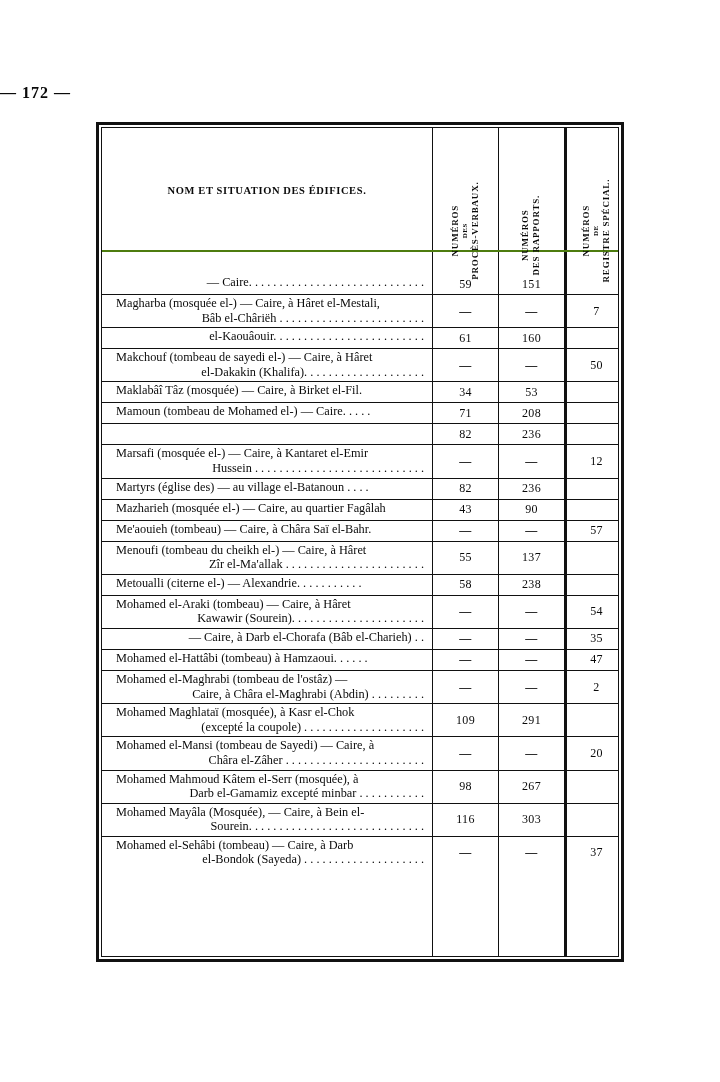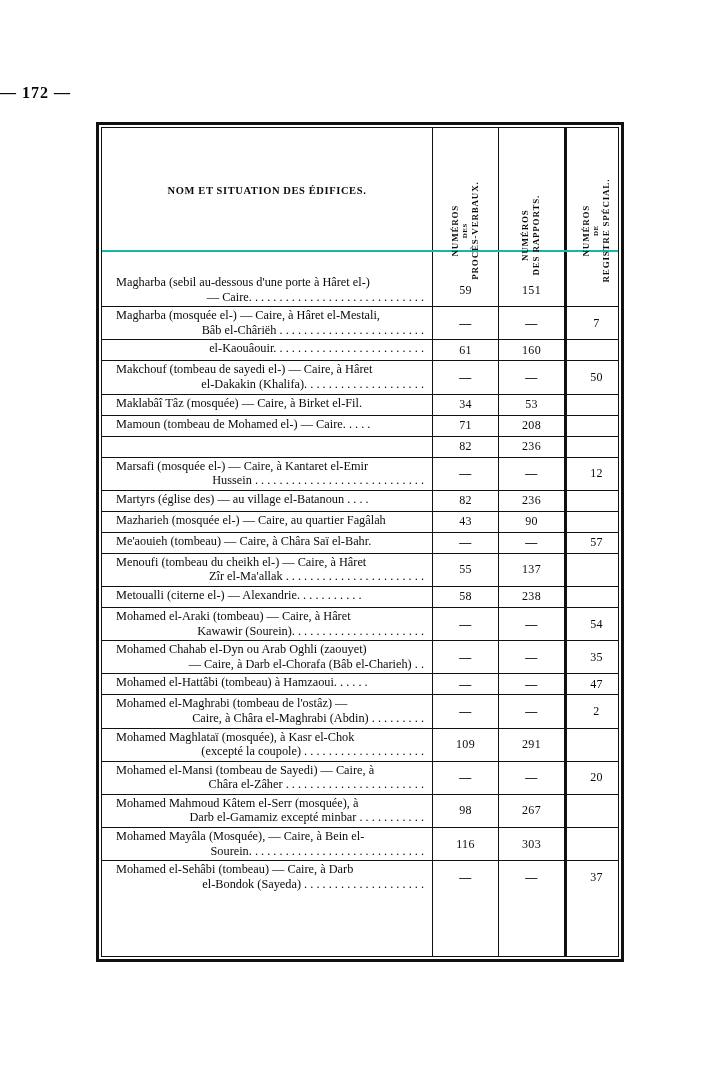--- a/index.html
+++ b/index.html
@@ -56,21 +56,21 @@
     background: #111;
   }
   .vrule.v1 { left: 330px; }
   .vrule.v2 { left: 396px; }
   .vrule.v3 { left: 462px; width: 3px; }
 
   .header-row {
     position: absolute;
     left: 0; right: 0; top: 0;
     height: 124px;
-    border-bottom: 2px solid #14b8a6;
+    border-bottom: 2px solid #4d7c0f;
     box-sizing: border-box;
   }
   .head-main {
     position: absolute;
     left: 0;
     top: 0;
     width: 330px;
     height: 124px;
     display: flex;
     align-items: center;
@@ -197,21 +197,21 @@
             <span class="l2">DE</span>
             <span class="l3">REGISTRE SPÉCIAL.</span>
           </div>
         </div>
       </div>
 
       <div class="body-area">
         <div class="spacer-top"></div>
         <div id="rows-container">
             <div class="row">
-              <div class="cell-name"><span>Magharba  (sebil au-dessous d'une porte à Hâret el-)</span><span class="indent">— Caire. . . . . . . . . . . . . . . . . . . . . . . . . . . . .</span></div>
+              <div class="cell-name"><span class="indent">— Caire. . . . . . . . . . . . . . . . . . . . . . . . . . . . .</span></div>
               <div class="num c1">59</div>
               <div class="num c2">151</div>
               <div class="num c3"></div>
             </div>
             <div class="row">
               <div class="cell-name"><span>Magharba (mosquée el-) — Caire, à Hâret el-Mestali,</span><span class="indent">Bâb el-Châriëh . . . . . . . . . . . . . . . . . . . . . . . .</span></div>
               <div class="num c1">
                 <span class="dash">—</span>
               </div>
               <div class="num c2">
@@ -300,21 +300,21 @@
               <div class="cell-name"><span>Mohamed el-Araki (tombeau) — Caire, à Hâret</span><span class="indent">Kawawir (Sourein). . . . . . . . . . . . . . . . . . . . . .</span></div>
               <div class="num c1">
                 <span class="dash">—</span>
               </div>
               <div class="num c2">
                 <span class="dash">—</span>
               </div>
               <div class="num c3">54</div>
             </div>
             <div class="row">
-              <div class="cell-name"><span>Mohamed Chahab el-Dyn ou Arab Oghli (zaouyet)</span><span class="indent">— Caire, à Darb el-Chorafa (Bâb el-Charieh) . .</span></div>
+              <div class="cell-name"><span class="indent">— Caire, à Darb el-Chorafa (Bâb el-Charieh) . .</span></div>
               <div class="num c1">
                 <span class="dash">—</span>
               </div>
               <div class="num c2">
                 <span class="dash">—</span>
               </div>
               <div class="num c3">35</div>
             </div>
             <div class="row">
               <div class="cell-name"><span>Mohamed el-Hattâbi (tombeau) à Hamzaoui. . . . . .</span></div>

